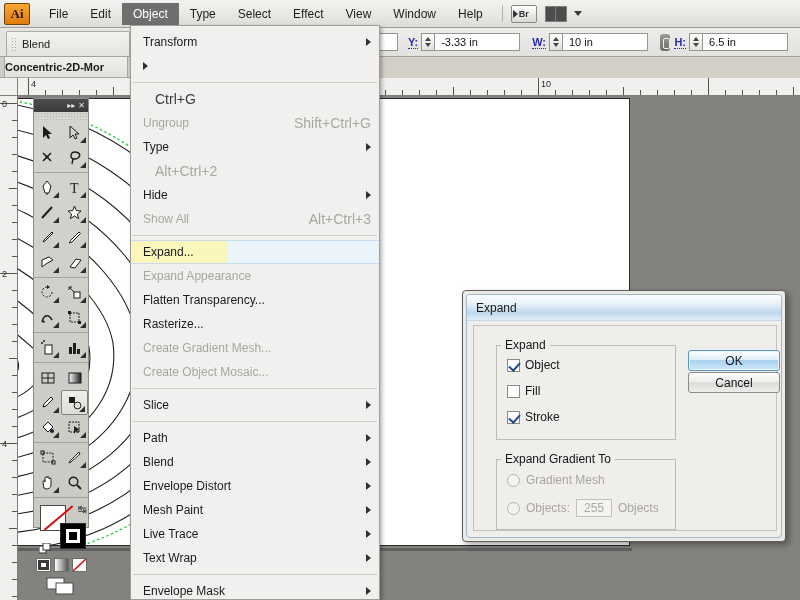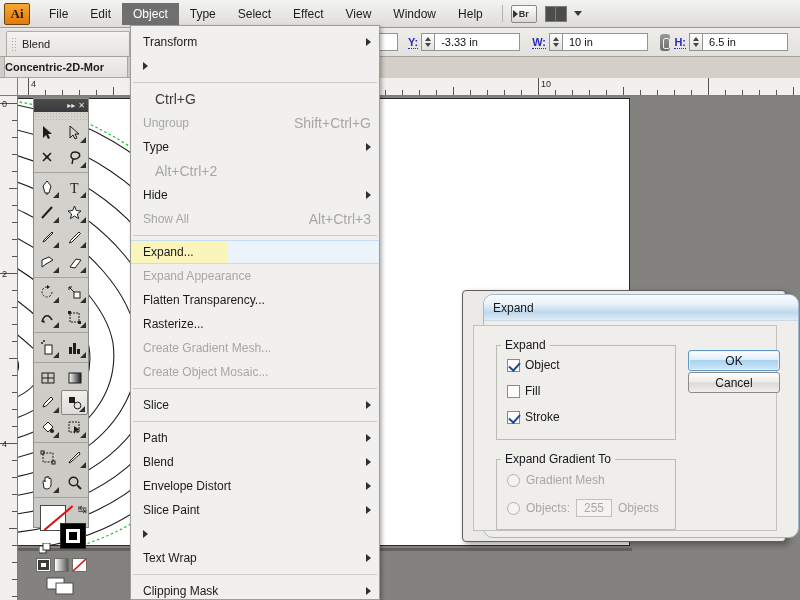--- a/index.html
+++ b/index.html
@@ -182,21 +182,21 @@
   .mbtn.on { background:linear-gradient(to bottom,#efeeeb,#dbd9d4); box-shadow: inset 0 0 0 1px #fff; }
   .screenmode { display:flex; justify-content:center; padding-top:2px; }
 
   
   .dialog {
     position:absolute; left:462px; top:290px; width:324px; height:252px;
     background:#eceae6; border:1px solid #5d5d5a; border-radius:4px;
     box-shadow: 3px 3px 6px rgba(0,0,0,0.35);
     padding:3px;
   }
-  .dlg-inner { width:100%; height:100%; border:1px solid #9fb8cf; border-radius:10px; background:#f0eeea; overflow:hidden;margin-left:17px; }
+  .dlg-inner { width:100%; height:100%; border:1px solid #9fb8cf; border-radius:4px; background:#f0eeea; overflow:hidden; }
   .dlg-title {
     height:26px;
     background: linear-gradient(to bottom,#fbfdfe 0%, #e9f2fa 35%, #bfd8ec 70%, #dfecf7 100%);
     display:flex; align-items:center; padding-left:9px;
     font-size:12px; color:#16181a;
     border-bottom:1px solid #c9d8e5;
   }
   .dlg-body { position:absolute; left:10px; top:34px; width:304px; height:206px;
     background:#f0eeea; border:1px solid #c4c2be; }
   fieldset.grp {
@@ -744,33 +744,34 @@
       </div>
       <div class="mrow">
         <span class="lbl">Blend</span>
         <span class="subarrow"></span>
       </div>
       <div class="mrow">
         <span class="lbl">Envelope Distort</span>
         <span class="subarrow"></span>
       </div>
       <div class="mrow">
-        <span class="lbl">Slice Paint</span>
-        <span class="subarrow"></span>
-      </div>
-      <div class="mrow">
+        <span class="lbl">Mesh Paint</span>
+        <span class="subarrow"></span>
+      </div>
+      <div class="mrow">
+        <span class="lbl">Live Trace</span>
         <span class="subarrow"></span>
       </div>
       <div class="mrow">
         <span class="lbl">Text Wrap</span>
         <span class="subarrow"></span>
       </div>
       <div class="msep"></div>
       <div class="mrow">
-        <span class="lbl">Clipping Mask</span>
+        <span class="lbl">Envelope Mask</span>
         <span class="subarrow"></span>
       </div>
     </div>
 
   <div class="dialog">
     <div class="dlg-inner">
       <div class="dlg-title">
         <span>Expand</span>
       </div>
       <div class="dlg-body">

